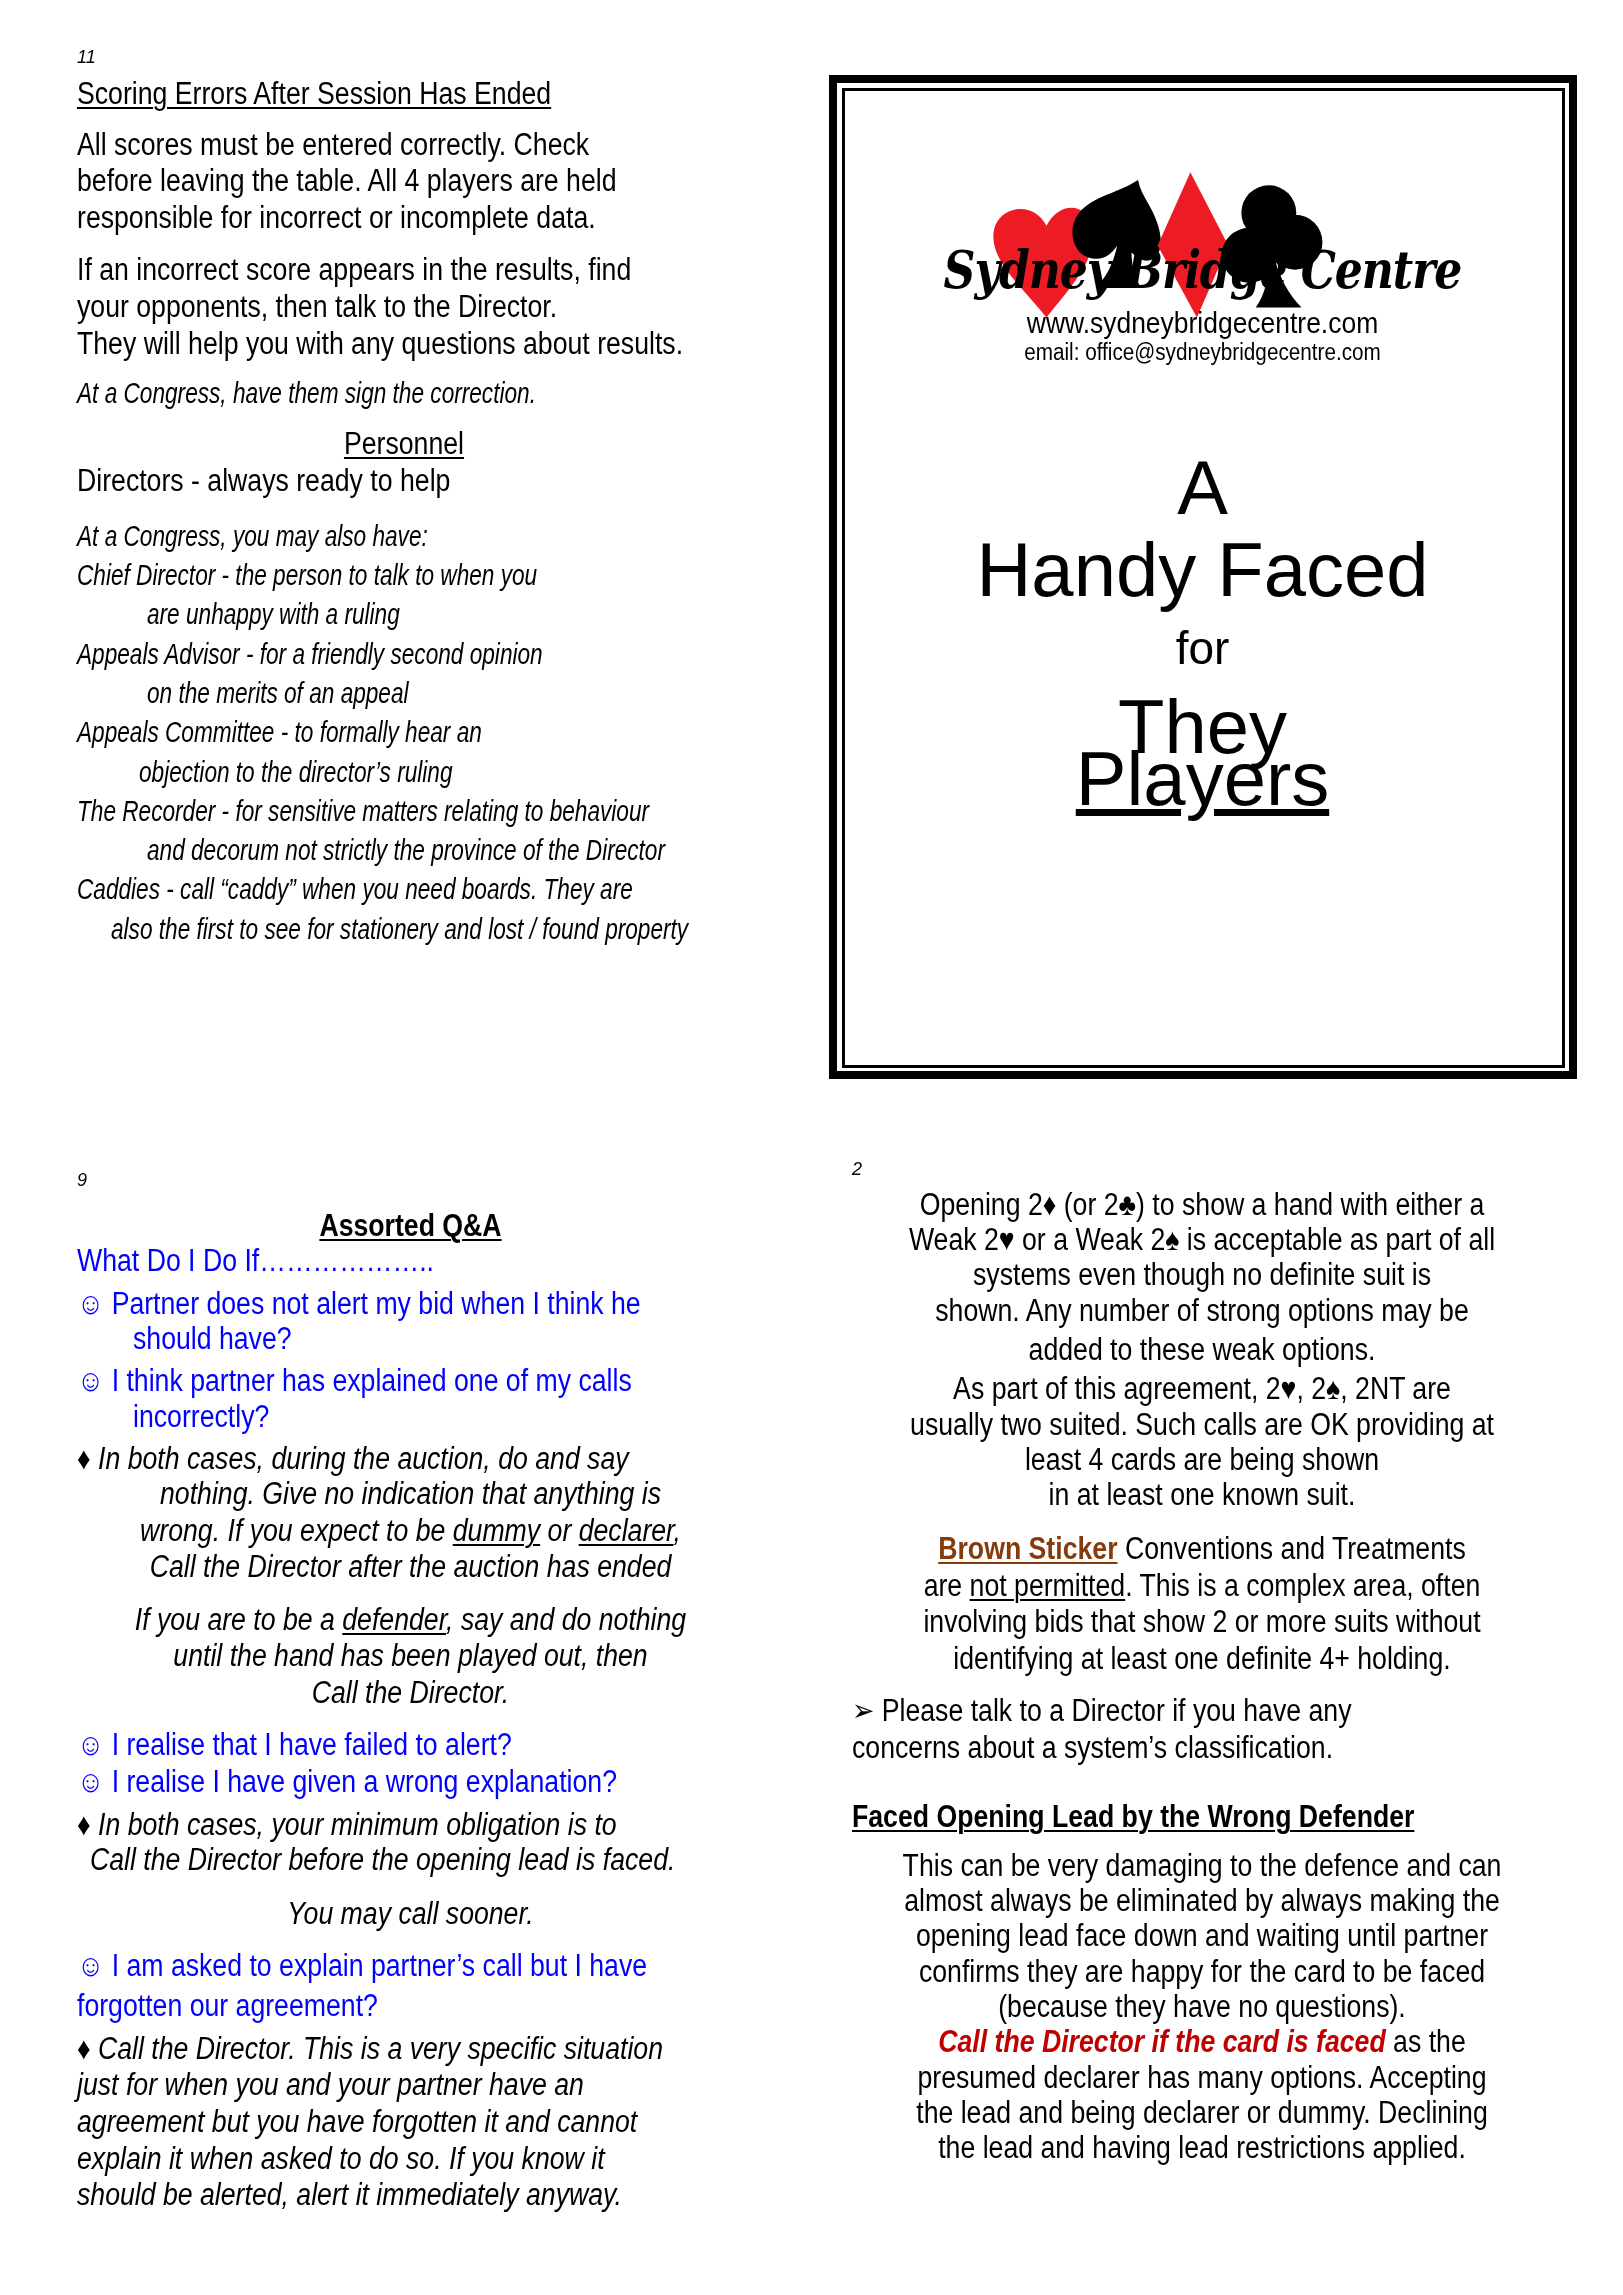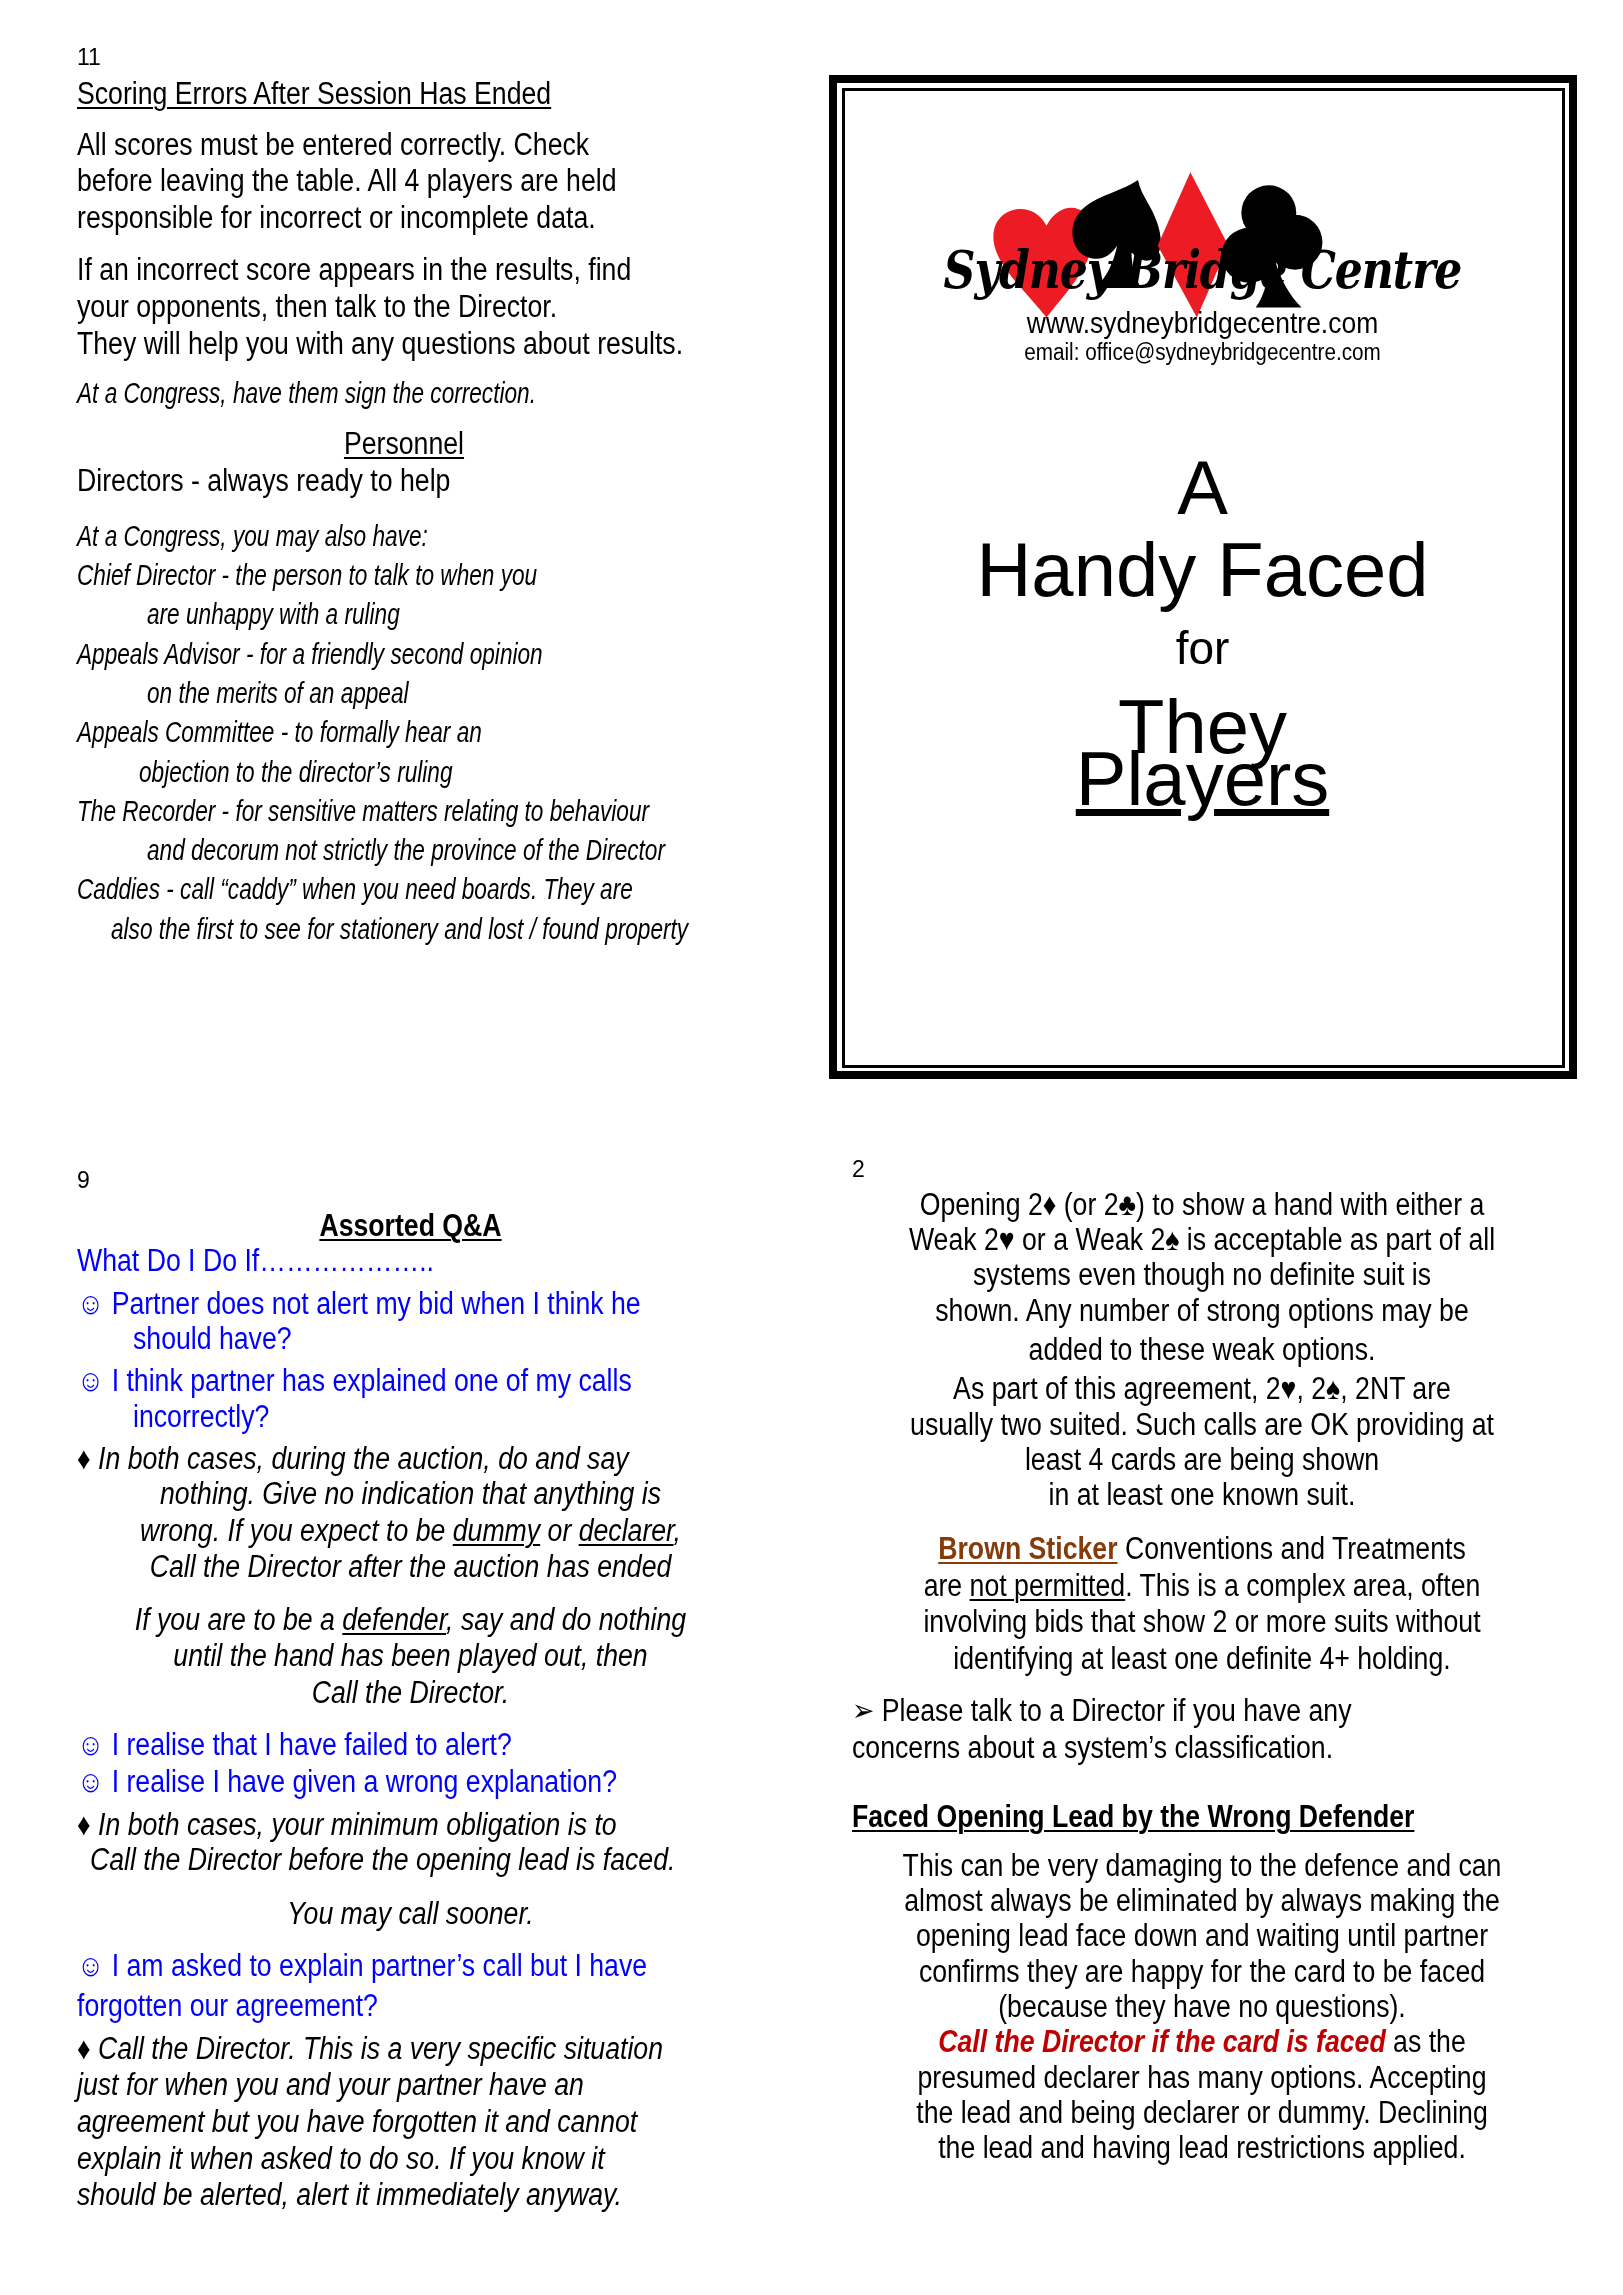--- a/index.html
+++ b/index.html
@@ -6,21 +6,21 @@
   body { width: 1623px; height: 2295px; position: relative; overflow: hidden;
          font-family: "Liberation Sans", sans-serif; color: #000; }
   .abs { position: absolute; }
   .t { font-size: 31px; line-height: 37px; white-space: nowrap; transform-origin: left top; transform: scaleX(0.86); }
   .tc { font-size: 31px; line-height: 37px; white-space: nowrap; transform-origin: center top; transform: scaleX(0.86); text-align: center; }
   .it { font-style: italic; }
   .u { text-decoration: underline; text-underline-offset: 3.3px; text-decoration-thickness: 2px; }
   .b { font-weight: bold; }
   .blue { color: #0000ff; }
   .ital-small { font-size: 29px; line-height: 39px; font-style: italic; transform-origin: left top; transform: scaleX(0.78); white-space: nowrap; }
-  .pagenum { font-size: 23px; line-height: 31px; }
+  .pagenum { font-size: 18px; line-height: 31px; font-style: italic; }
 
   
   .frame-outer { position: absolute; left: 829px; top: 75px; width: 748px; height: 1004px;
                  border: 8.5px solid #000; box-sizing: border-box; }
   .frame-inner { position: absolute; left: 842px; top: 88px; width: 723px; height: 980px;
                  border: 3.9px solid #000; box-sizing: border-box; }
   .cover-center { position: absolute; left: 845px; width: 715px; text-align: center; }
   .title-big { font-size: 76px; line-height: 85px; }
   .title-small { font-size: 46px; line-height: 52px; }
   .web { font-size: 29.4px; line-height: 34px; transform: scaleX(0.9); transform-origin: center top; }

